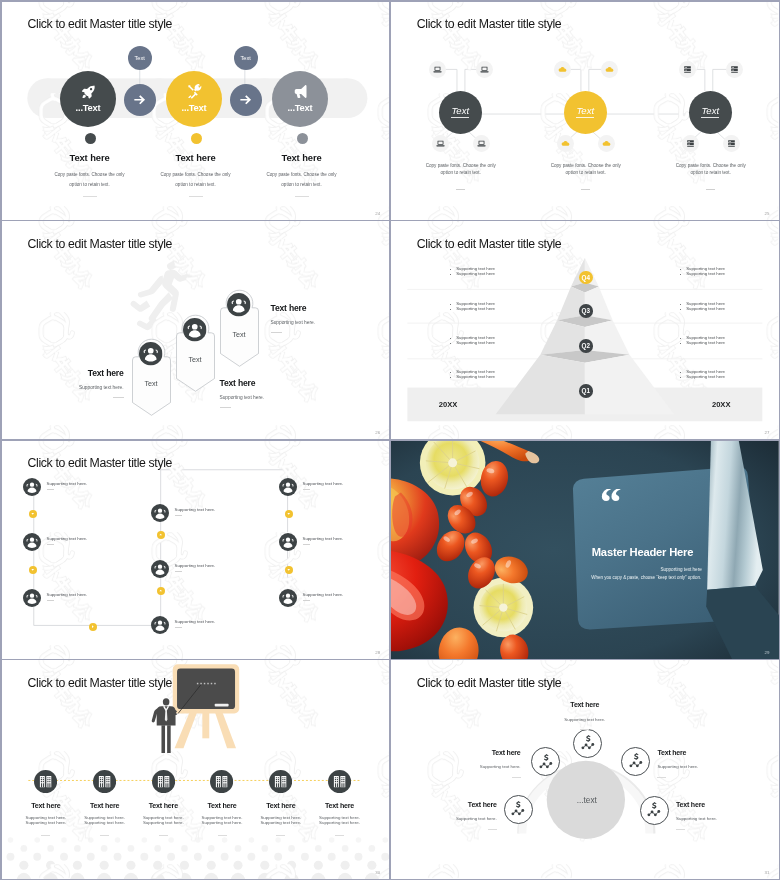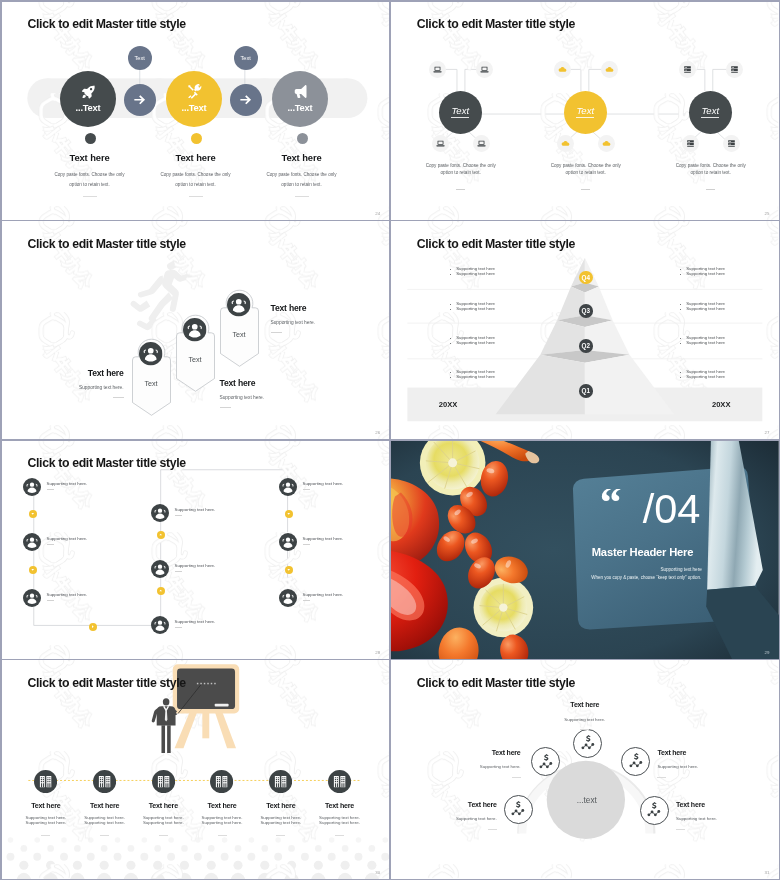--- a/index.html
+++ b/index.html
@@ -2,21 +2,21 @@
 <html><head>
 <meta charset="utf-8">
 <style>
 html,body{margin:0;padding:0;background:#9ea2b7;}
 body{width:780px;height:880px;font-family:"Liberation Sans",sans-serif;}
 *{box-sizing:border-box;}
 .grid{width:780px;height:880px;display:grid;grid-template-columns:1fr 1fr;grid-template-rows:repeat(4,1fr);background:#9ea2b7;gap:1.5px;padding:1.5px;}
 .slide{background:#fff;position:relative;overflow:hidden;}
 .wm{position:absolute;left:0;top:0;width:100%;height:100%;pointer-events:none;z-index:1;}
 .lay{position:absolute;left:0;top:0;width:100%;height:100%;z-index:2;}
-.title{position:absolute;left:26px;top:15.5px;font-size:12.3px;font-weight:bold;color:#161616;letter-spacing:-.35px;z-index:3;white-space:nowrap;}
+.title{position:absolute;left:26px;top:15.5px;font-size:12.3px;font-weight:normal;color:#161616;letter-spacing:-.35px;z-index:3;white-space:nowrap;}
 .pgnum{position:absolute;right:9px;bottom:4px;font-size:4.4px;color:#a0a0a0;z-index:4;}
 
 .s1-bub{position:absolute;width:24px;height:24px;border-radius:50%;background:#68748a;display:flex;align-items:center;justify-content:center;z-index:3;}
 .s1-bub span{font-size:5.6px;color:#fff;}
 .s1-main{position:absolute;width:56px;height:56px;border-radius:50%;display:flex;flex-direction:column;align-items:center;justify-content:center;z-index:3;}
 .s1-ic{width:15px;height:15px;margin-bottom:4px;}
 .s1-lab{font-size:9.3px;font-weight:bold;color:#fff;letter-spacing:-.2px;}
 .s1-arr{position:absolute;width:32.3px;height:32.3px;border-radius:50%;background:#68748a;display:flex;align-items:center;justify-content:center;z-index:3;}
 .s1-arr svg{width:13.5px;height:13.5px;}
 .s1-dot{position:absolute;top:131px;width:11px;height:11px;border-radius:50%;z-index:3;}
@@ -694,21 +694,20 @@
         <ellipse cx="87" cy="126" rx="3.6" ry="2.1" transform="rotate(28 87 126)"></ellipse>
         <ellipse cx="118" cy="124" rx="4" ry="2.3" transform="rotate(-66 118 124)"></ellipse>
       </g>
       <path d="M183 48 q1-9 11-10 L348 26 q10-1 11 9 l10 134 q1 10-10 11 l-159 10 q-11 0-12-10z" fill="url(#slateG)"></path>
       <path d="M322 -10 L348 -10 L374 130 L366 146 L318 150 Z" fill="url(#bladeG)"></path>
       <path d="M366 146 L318 150 L317 167 L345 224 L392 224 L392 178 Z" fill="#2a4452"></path>
     </g>
   </svg>
   <div class="s6-txt">
     <div class="s6-q">“</div>
-    <div class="s6-num">/04</div>
     <div class="s6-h">Master Header Here</div>
     <div class="s6-s1">Supporting text here</div>
     <div class="s6-s2">When you copy &amp; paste, choose “keep text only” option.</div>
   </div>
   <div class="pgnum" style="color:#b9c6cd">29</div>
 </div>
 
 <div class="slide">
   <svg class="lay" viewBox="0 0 390 220" style="z-index:0">
     <g fill="#efefef">

